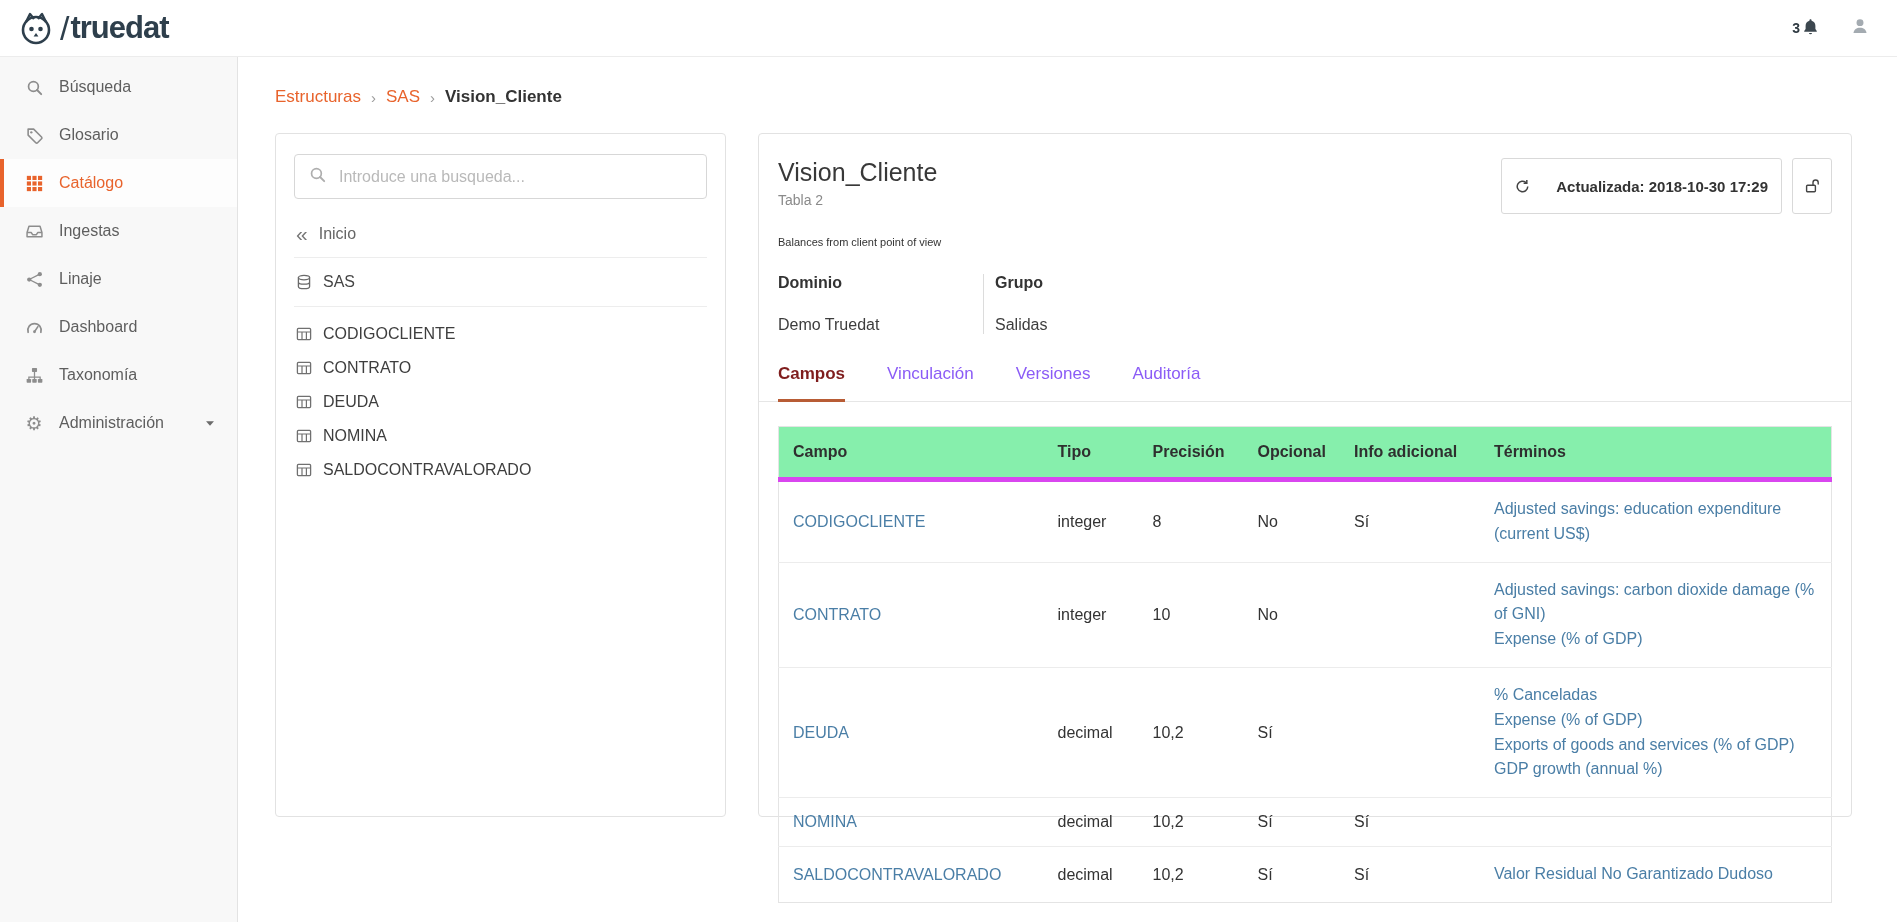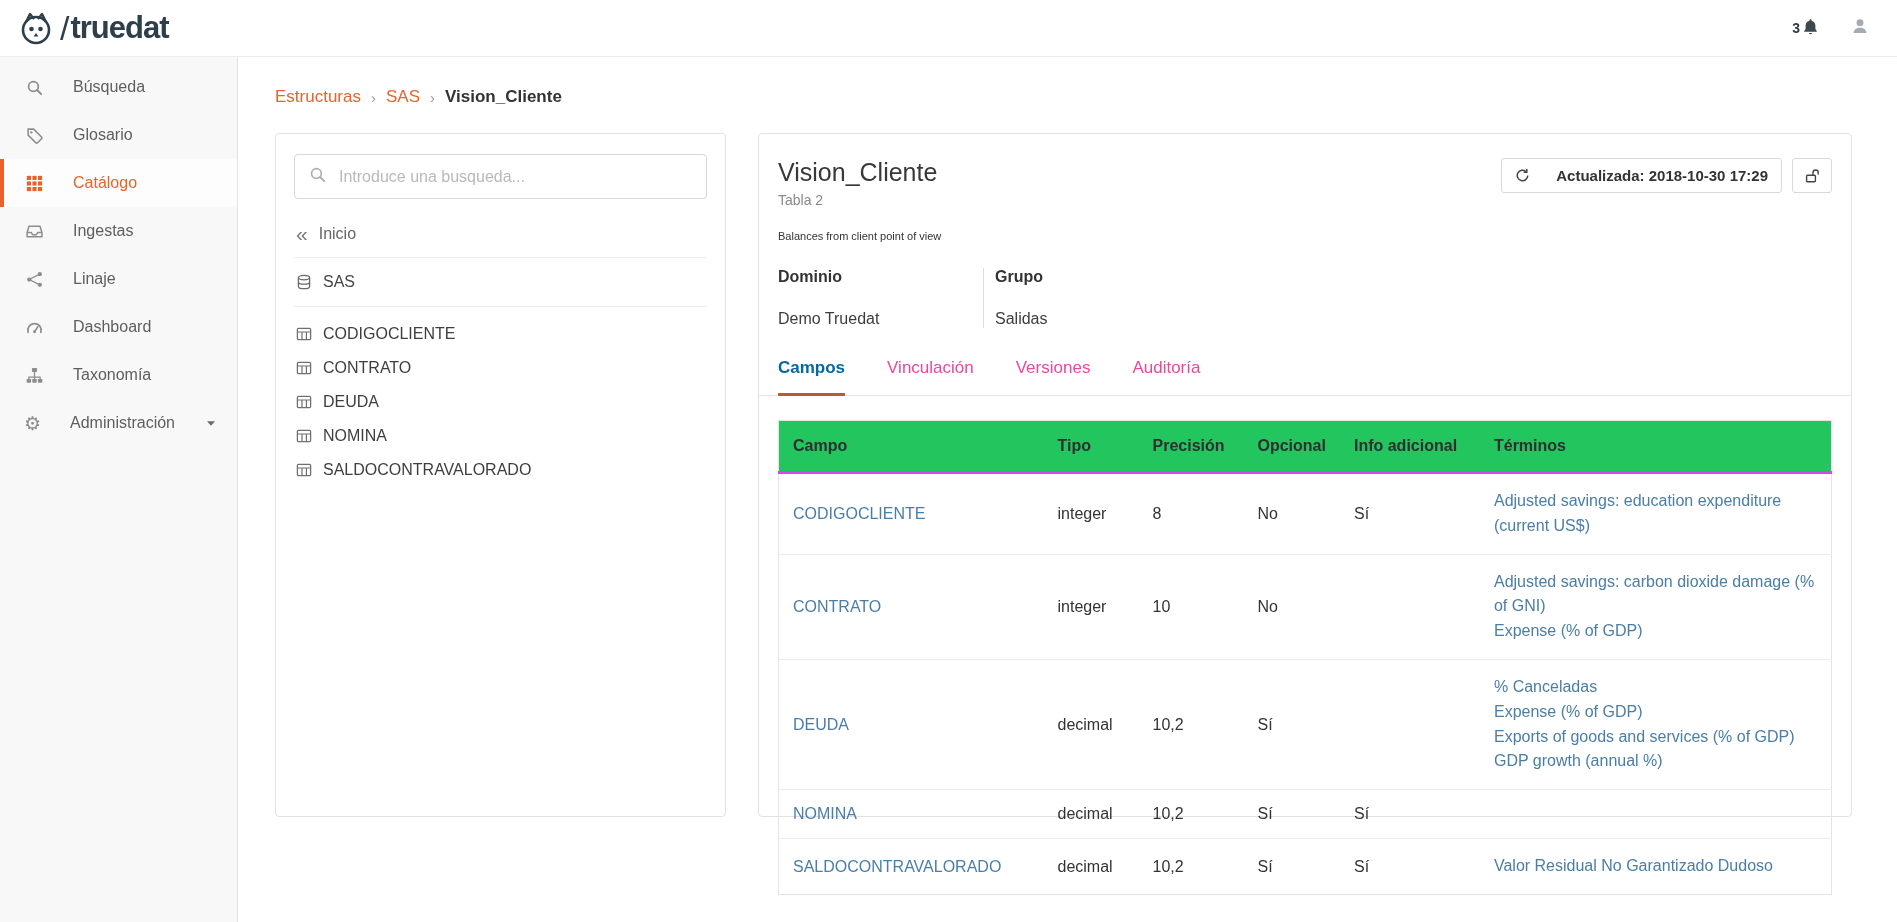--- a/index.html
+++ b/index.html
@@ -24,21 +24,21 @@
   .notif { display:flex; align-items:center; gap:2px; color:#3c474f; cursor:pointer; }
   .notif-count { font-size:14px; font-weight:700; color:#2f3a42; }
   .user-btn { color:#a4abb1; cursor:pointer; display:flex; }
 
   
   .sidebar {
     position:absolute; top:57px; left:0; bottom:0; width:238px;
     background:#f8f8f8; border-right:1px solid #e3e3e3; padding-top:6px;
   }
   .side-item {
-    display:flex; align-items:center; gap:29px; height:48px;
+    display:flex; align-items:center; gap:15px; height:48px;
     padding:0 20px; border-left:4px solid transparent;
     color:#5e5e5e; font-size:16px; cursor:pointer;
   }
   .side-item .icn { width:20px; display:flex; justify-content:center; align-items:center; color:#8d8d8d; }
   .side-item.active { border-left-color:var(--accent,#e8632c); background:#fdfdfd; color:var(--accent,#e8632c); }
   .side-item.active .icn { color:var(--accent,#e8632c); }
   .side-caret { margin-left:auto; color:#6b6b6b; display:flex; }
   .gear-glyph { font-size:19px; line-height:1; }
 
   
@@ -77,43 +77,43 @@
   .tree-item .icn { color:#707070; display:flex; }
 
   
   .detail-card { flex:1; padding:24px 0 0; display:flex; flex-direction:column; }
   .detail-head { display:flex; justify-content:space-between; align-items:flex-start; padding:0 19px; }
   .detail-head h1 { margin:0; font-size:25px; font-weight:400; color:#383838; }
   .subtitle { margin-top:5px; font-size:14px; color:#8a8a8a; }
   .head-actions { display:flex; gap:10px; }
   .btn {
     display:flex; align-items:center; gap:26px; border:1px solid #d9d9d9; background:#fff;
-    border-radius:3px; padding:0 13px; height:35px; font-family:inherit; font-size:15px;
+    border-radius:3px; padding:0 13px; height:56px; font-family:inherit; font-size:15px;
     font-weight:700; color:#333; cursor:pointer;
   }
   .btn .icn { display:flex; color:#444; }
   .btn.square { width:40px; justify-content:center; padding:0; }
 
   .desc { padding:0 19px; margin:22px 0 0; font-size:11px; color:#333; }
 
   .meta { display:flex; padding:0 19px; margin-top:26px; }
   .meta-col { min-width:205px; }
   .meta-col.sep { border-left:1px solid #dcdcdc; padding-left:11px; min-width:0; }
   .meta-label { font-weight:700; font-size:16px; color:#333; }
   .meta-value { margin-top:24px; font-size:16px; color:#3d3d3d; }
 
   .tabs { display:flex; gap:42px; padding:0 19px; margin-top:30px; border-bottom:1px solid #e6e6e6; }
-  .tab { padding-bottom:15px; font-size:17px; color:#ec4899; cursor:pointer; border-bottom:3px solid transparent; margin-bottom:-1px; }
-  .tab.active { color:#0369a1; font-weight:700; border-bottom-color:var(--tab-underline,#b85c35); }
+  .tab { padding-bottom:15px; font-size:17px; color:#8b5cf6; cursor:pointer; border-bottom:3px solid transparent; margin-bottom:-1px; }
+  .tab.active { color:#7f1d1d; font-weight:700; border-bottom-color:var(--tab-underline,#b85c35); }
 
   .table-wrap { padding:0 19px 26px; margin-top:24px; }
   .fields-table { width:100%; border-collapse:collapse; border:1px solid #e4e4e4; font-size:16px; }
   .fields-table th {
-    text-align:left; background:#22c55e; padding:16px 14px; font-size:16px;
-    color:#2f2f2f; border-bottom:3px solid #d946ef; font-weight:700;
+    text-align:left; background:#86efac; padding:16px 14px; font-size:16px;
+    color:#2f2f2f; border-bottom:5px solid #d946ef; font-weight:700;
   }
   .fields-table td { padding:15px 14px; border-bottom:1px solid #ececec; color:#333; vertical-align:middle; }
   .fields-table tbody tr:last-child td { border-bottom:none; }
   .field-link, .term-link { color:var(--link,#4a7ea6); cursor:pointer; text-decoration:none; }
   .terms-cell { padding-top:11px; padding-bottom:11px; }
   .term-link { display:block; line-height:1.55; }
 </style>
 </head>
 <body>
 

